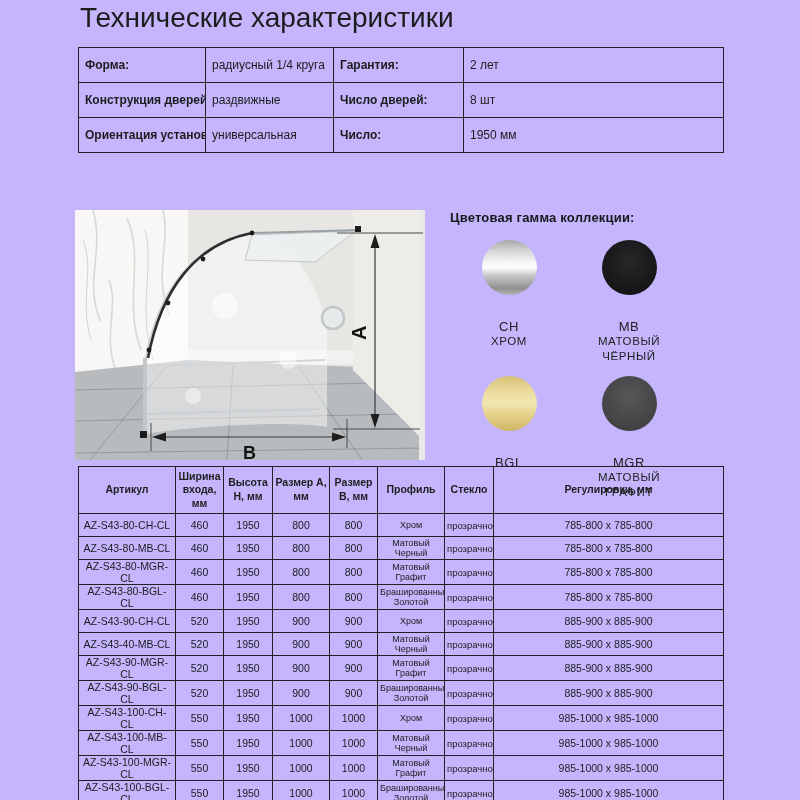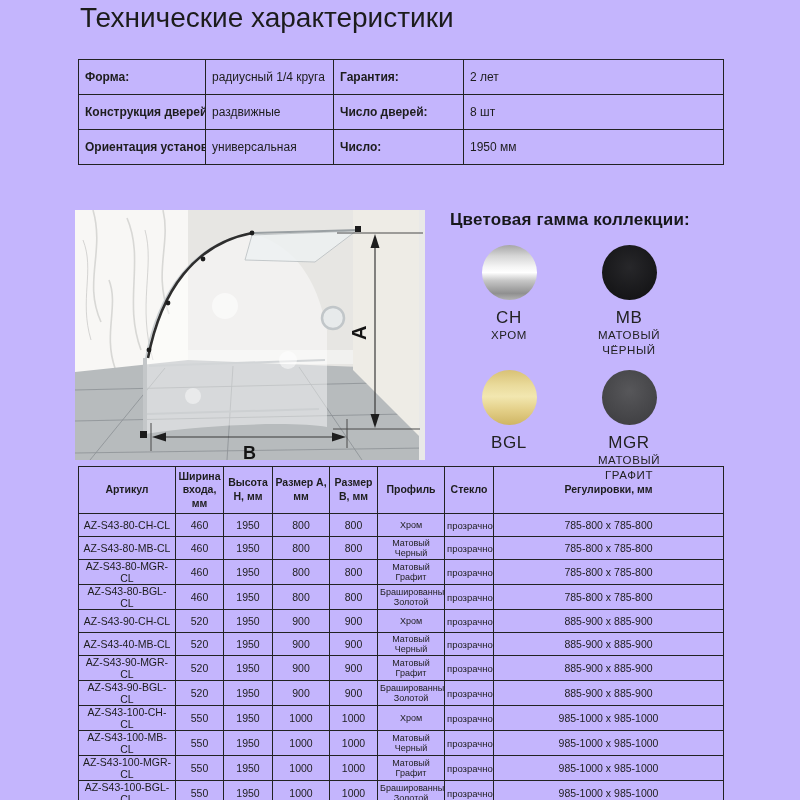--- a/index.html
+++ b/index.html
@@ -5,42 +5,42 @@
   html,body{margin:0;padding:0;background:#ffffff;}
   .canvas{position:relative;width:800px;height:800px;background:#c4b5fd;overflow:hidden;
           font-family:"Liberation Sans",sans-serif;color:#1d1d1d;}
 
   
   .page-title{position:absolute;left:80px;top:2px;font-size:28px;font-weight:400;
               color:#1c1c1c;letter-spacing:0;}
 
   
   .spec-table{position:absolute;left:78px;top:47px;width:645px;border-collapse:collapse;
-              table-layout:fixed;margin-top:12px;}
+              table-layout:fixed;}
   .spec-table td{border:1.5px solid #222;height:34px;vertical-align:middle;
                  padding:0 6px;font-size:12px;overflow:hidden;white-space:nowrap;}
   .spec-table td.lbl{font-weight:bold;}
 
   
   .diagram{position:absolute;left:75px;top:210px;width:350px;height:250px;}
 
   
   .color-section{position:absolute;left:450px;top:210px;width:285px;}
-  .color-heading{font-size:17px;font-weight:bold;color:#17181a;letter-spacing:.2px;}
+  .color-heading{font-size:13px;font-weight:bold;color:#17181a;letter-spacing:.2px;}
   .swatches{display:grid;grid-template-columns:118px 122px;row-gap:12px;
             margin-top:15px;justify-items:center;text-align:center;}
   .swatch{display:flex;flex-direction:column;align-items:center;}
   .sw-circle{width:55px;height:55px;border-radius:50%;}
   .sw-chrome{background:linear-gradient(180deg,#a6a6a6 0%,#d6d6d6 20%,#f5f5f5 40%,
              #ffffff 50%,#c6c6c6 65%,#909090 88%,#b3b3b3 100%);}
   .sw-black{background:radial-gradient(circle at 50% 40%,#27272a 0%,#151517 75%);}
   .sw-gold{background:linear-gradient(180deg,#d8c175 0%,#eadb9c 28%,#f2e7b0 48%,
             #e4d089 72%,#cfb564 100%);}
   .sw-graphite{background:radial-gradient(circle at 50% 38%,#57575a 0%,#404043 80%);}
-  .sw-code{margin-top:8px;font-size:17px;letter-spacing:.6px;color:#222;}
+  .sw-code{margin-top:24px;font-size:13px;letter-spacing:.6px;color:#222;}
   .sw-name{font-size:11.5px;letter-spacing:.6px;color:#222;white-space:pre-line;
            line-height:1.3;}
 
   
   .models-table{position:absolute;left:78px;top:466px;width:645px;border-collapse:collapse;
                 table-layout:fixed;}
   .models-table th{border:1.5px solid #222;height:46px;font-size:10.5px;font-weight:bold;
                    text-align:center;vertical-align:middle;padding:0 2px;line-height:1.3;}
   .models-table td{border:1px solid #222;height:22px;font-size:10.5px;text-align:center;
                    vertical-align:middle;padding:0 2px;overflow:hidden;}

